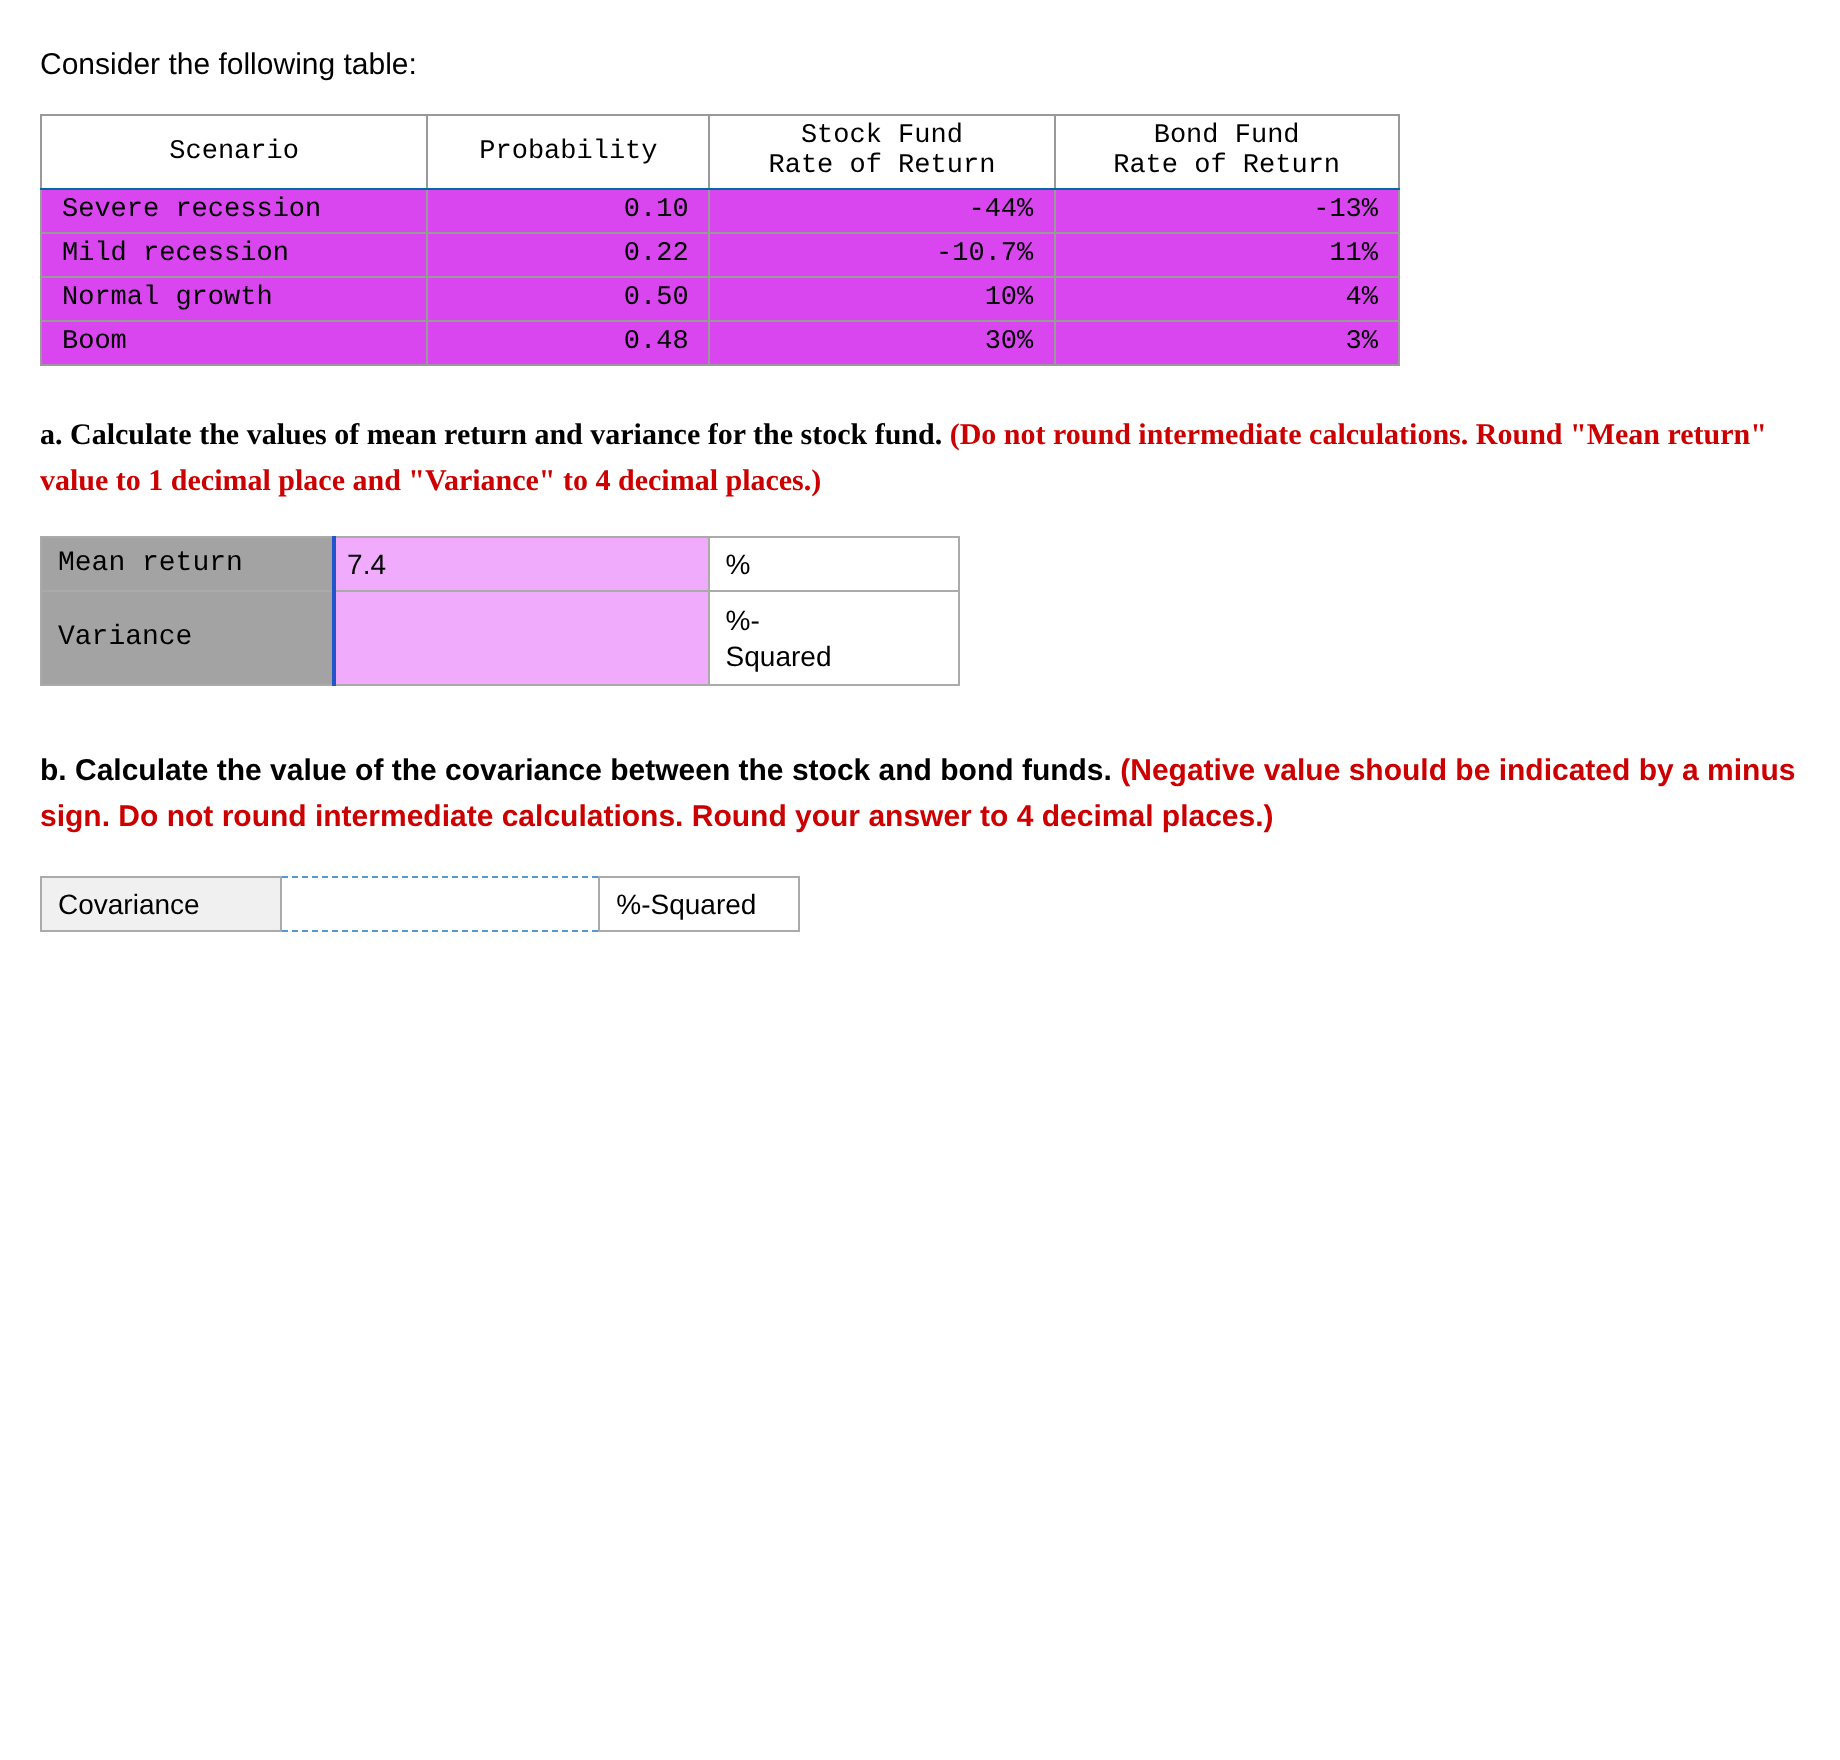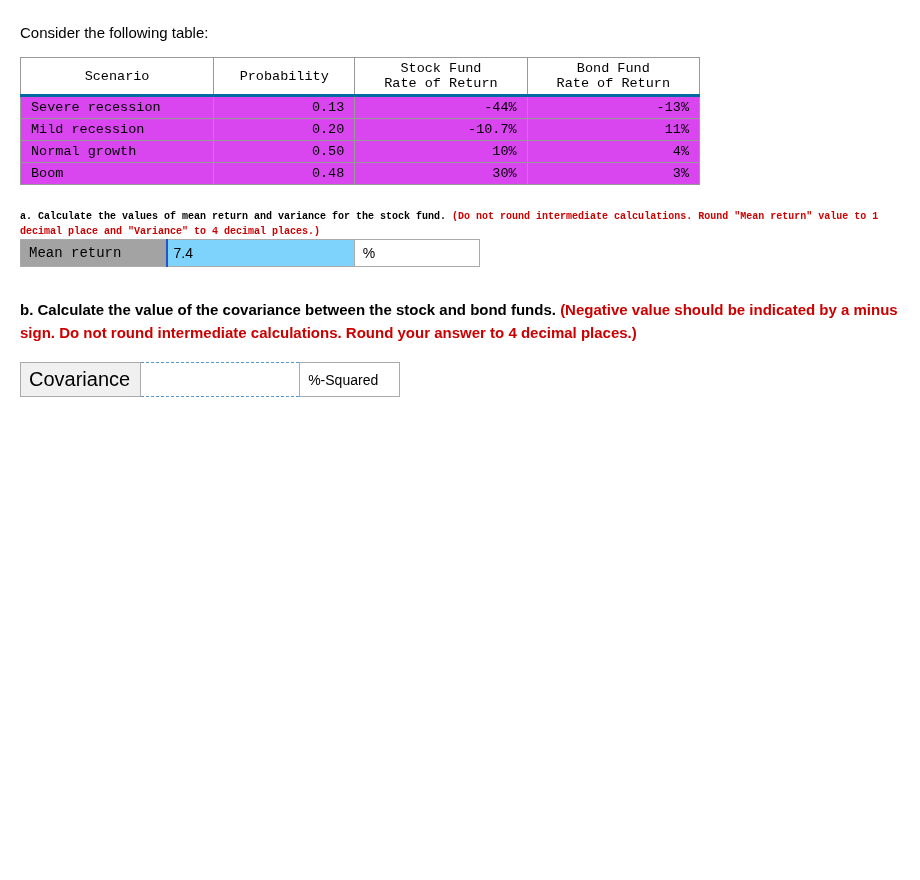--- a/index.html
+++ b/index.html
@@ -35,31 +35,31 @@
     }
     .data-table th {
       font-weight: normal;
       background: #fff;
       text-align: center;
     }
     .data-table td.col-scenario {
       text-align: left;
     }
     .data-table thead tr:first-child th {
-      border-bottom: 3px solid #0369a1;
+      border-bottom: 1px solid #0369a1;
     }
     .data-table tbody td {
       background: #d946ef;
     }
 
     
     .question-text {
-      font-family: Liberation Mono, monospace;
-      font-size: 10px;
-      margin-bottom: 0;
+      font-family: Liberation Serif, serif;
+      font-size: 15px;
+      margin-bottom: 16px;
       line-height: 1.5;
     }
     .question-text .bold-red {
       color: #cc0000;
       font-weight: bold;
     }
 
     
     .answer-table-a {
       border-collapse: collapse;
@@ -72,21 +72,21 @@
     }
     .answer-table-a .label-cell {
       width: 140px;
       background: #a3a3a3;
       font-family: Liberation Mono, monospace;
       font-size: 14px;
       margin-top: 37px;
     }
     .answer-table-a .input-cell {
       width: 180px;
-      background: #7dd3fc;
+      background: #f0abfc;
       padding: 0;
     }
     .answer-table-a .input-cell input {
       width: 100%;
       border: none;
       background: transparent;
       padding: 5px 6px;
       font-family: Arial, sans-serif;
       font-size: 14px;
       outline: none;
@@ -126,21 +126,21 @@
       margin-bottom: 20px;
     }
     .answer-table-b td {
       border: 1px solid #aaa;
       padding: 5px 8px;
     }
     .answer-table-b .label-cell {
       width: 120px;
       background: #f0f0f0;
       font-family: Arial, sans-serif;
-      font-size: 20px;
+      font-size: 14px;
     }
     .answer-table-b .input-cell-b {
       width: 160px;
       background: #fff;
       border: 1px dashed #5599cc;
       padding: 0;
     }
     .answer-table-b .input-cell-b input {
       width: 100%;
       border: none;
@@ -174,27 +174,27 @@
       </th>
       <th>
         <span>Bond Fund</span><br>
         <span>Rate of Return</span>
       </th>
     </tr>
   </thead>
   <tbody id="data-table-body">
   <tr>
     <td class="col-scenario">Severe recession</td>
-    <td>0.13</td>
+    <td>0.10</td>
     <td>-44%</td>
     <td>-13%</td>
   </tr>
       <tr>
     <td class="col-scenario">Mild recession</td>
-    <td>0.20</td>
+    <td>0.22</td>
     <td>-10.7%</td>
     <td>11%</td>
   </tr>
       <tr>
     <td class="col-scenario">Normal growth</td>
     <td>0.50</td>
     <td>10%</td>
     <td>4%</td>
   </tr>
       <tr>
@@ -213,20 +213,32 @@
 
 <table class="answer-table-a">
   <tbody id="answer-table-a-body">
   <tr>
     <td class="label-cell">Mean return</td>
     <td class="input-cell">
       <input type="text" value="7.4" style="">
     </td>
     <td class="unit-cell">%</td>
   </tr>
+      <tr>
+    <td class="label-cell">Variance</td>
+    <td class="input-cell">
+      <input type="text" value="" style="">
+    </td>
+    <td class="unit-cell">
+      <div class="unit-stacked">
+            <span>%-</span>
+            <span>Squared</span>
+          </div>
+    </td>
+  </tr>
     </tbody>
 </table>
 
 <p class="part-b-text">
   <strong>b. Calculate the value of the covariance between the stock and bond funds.</strong>
   <span class="bold-red">(Negative value should be indicated by a minus sign. Do not round intermediate calculations. Round your answer to 4 decimal places.)</span>
 </p>
 
 <table class="answer-table-b">
   <tbody id="answer-table-b-body">

